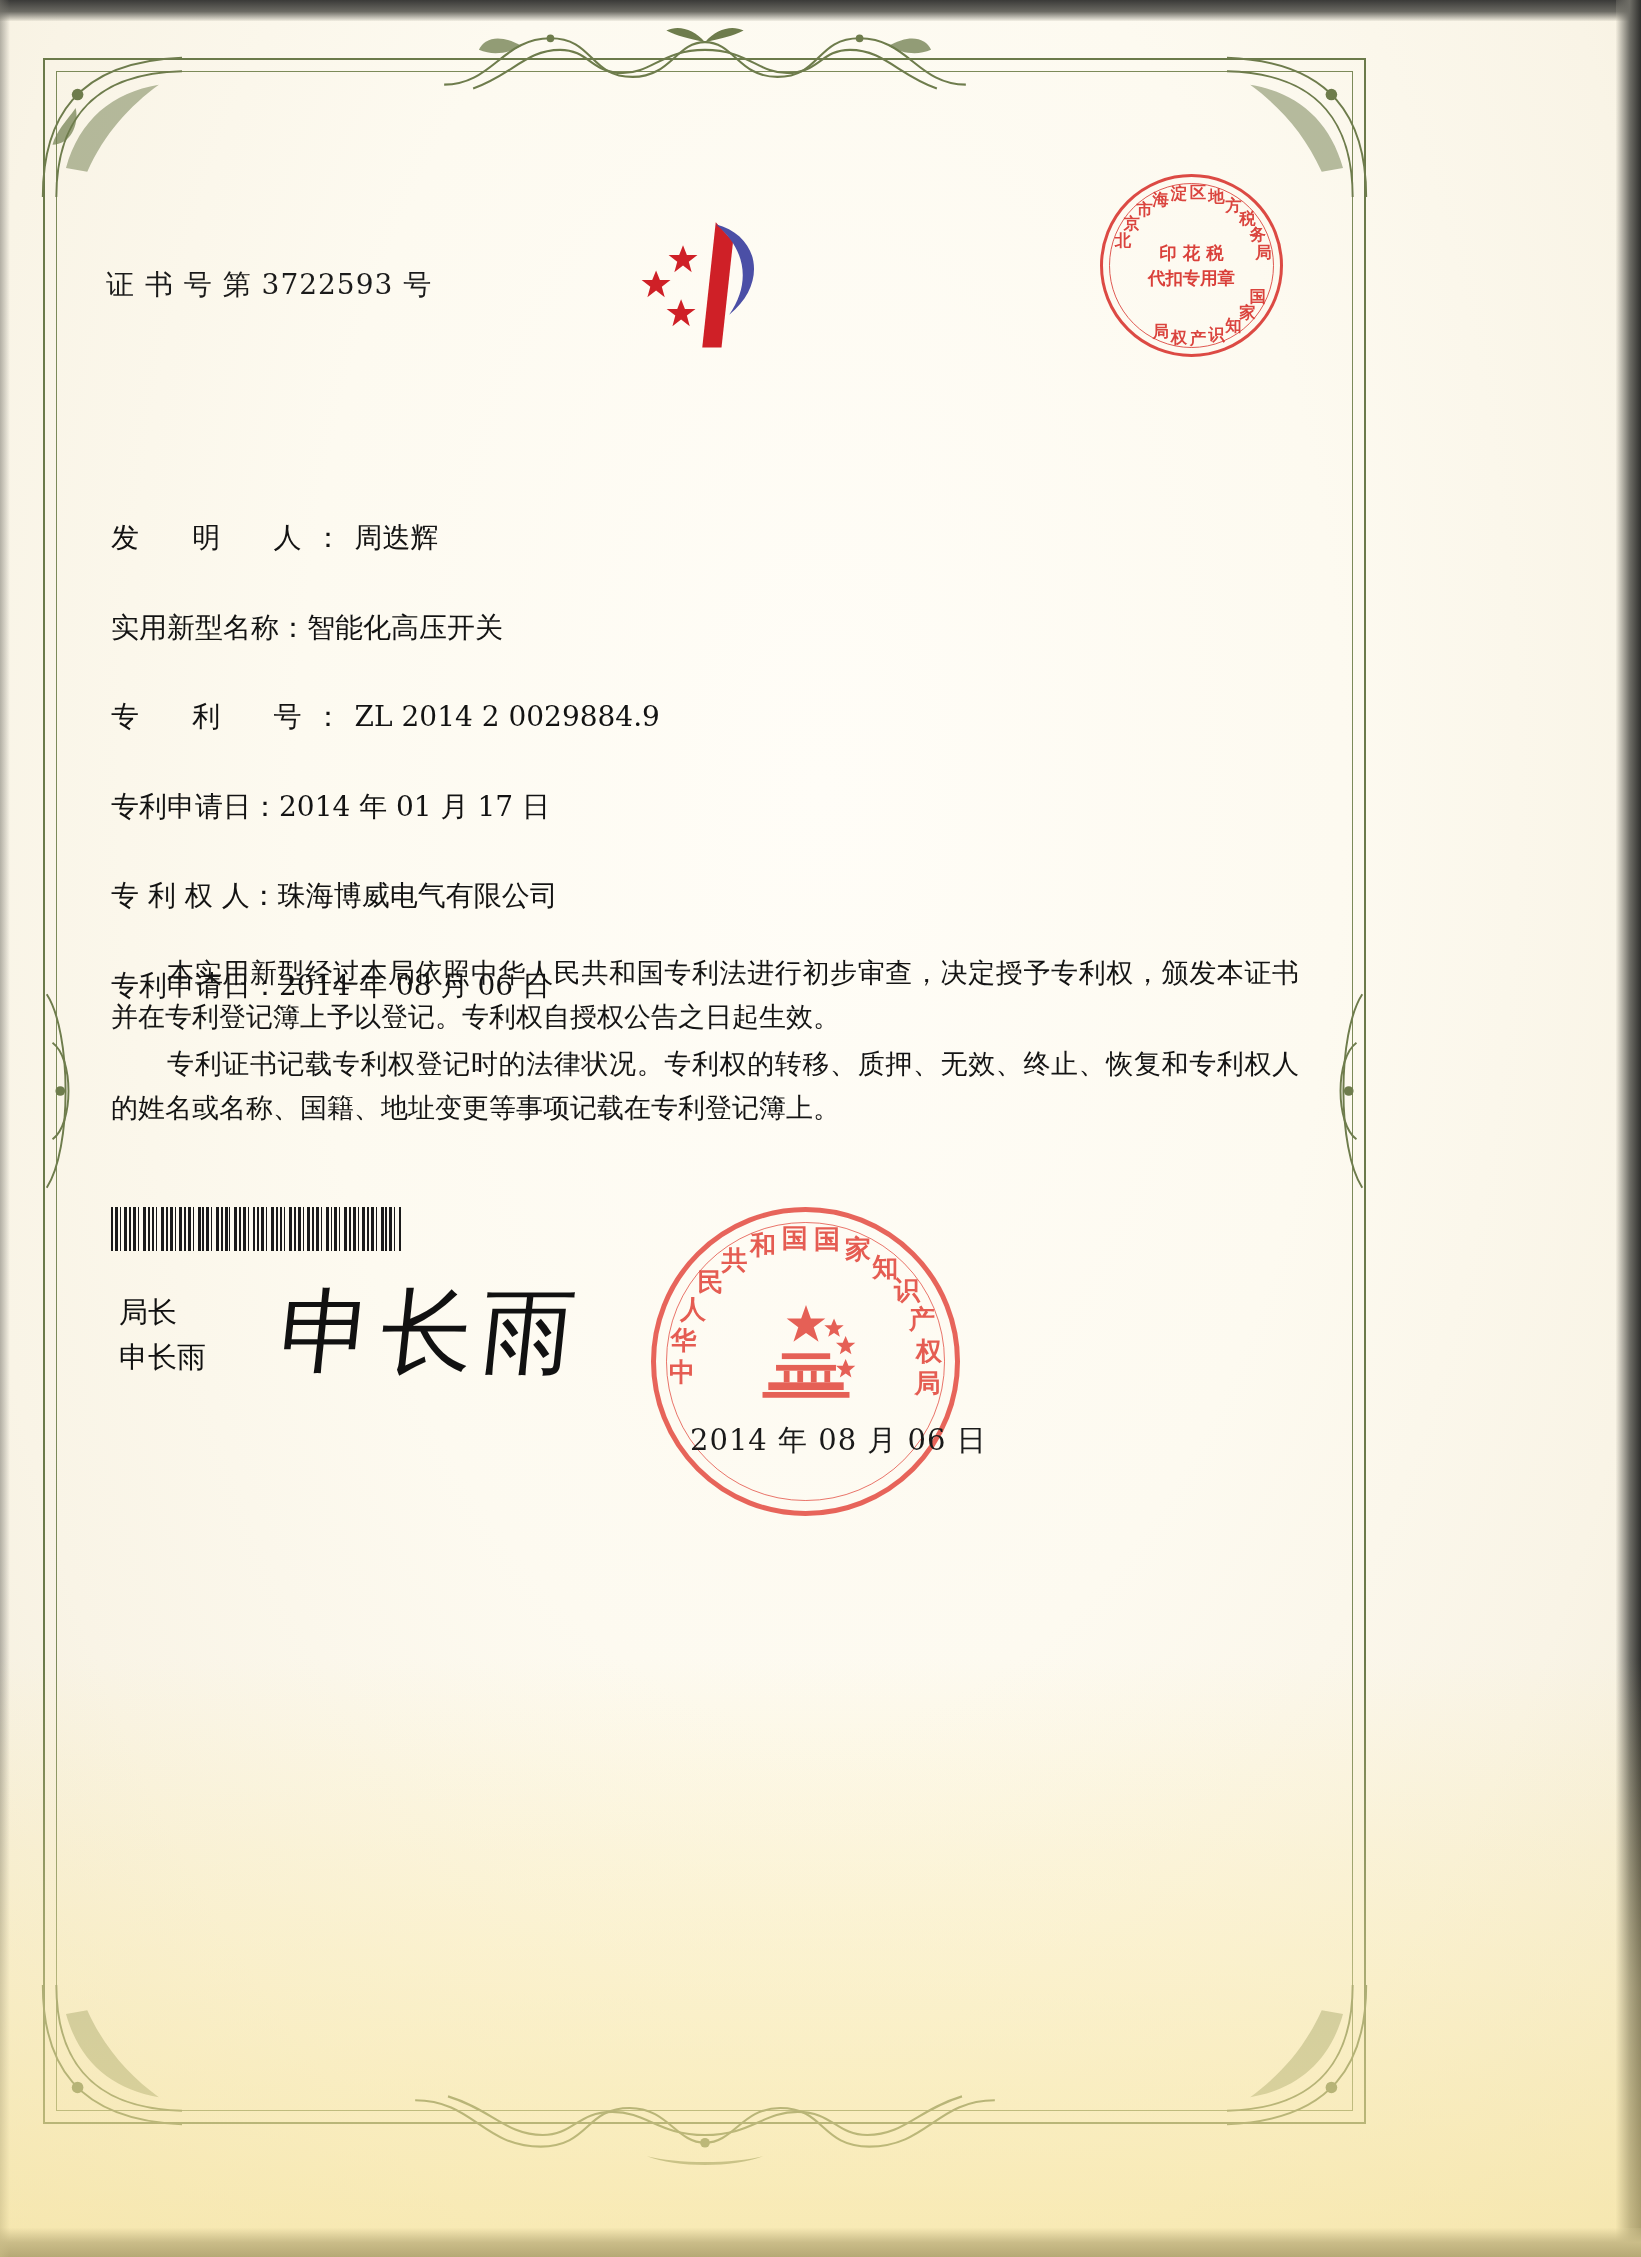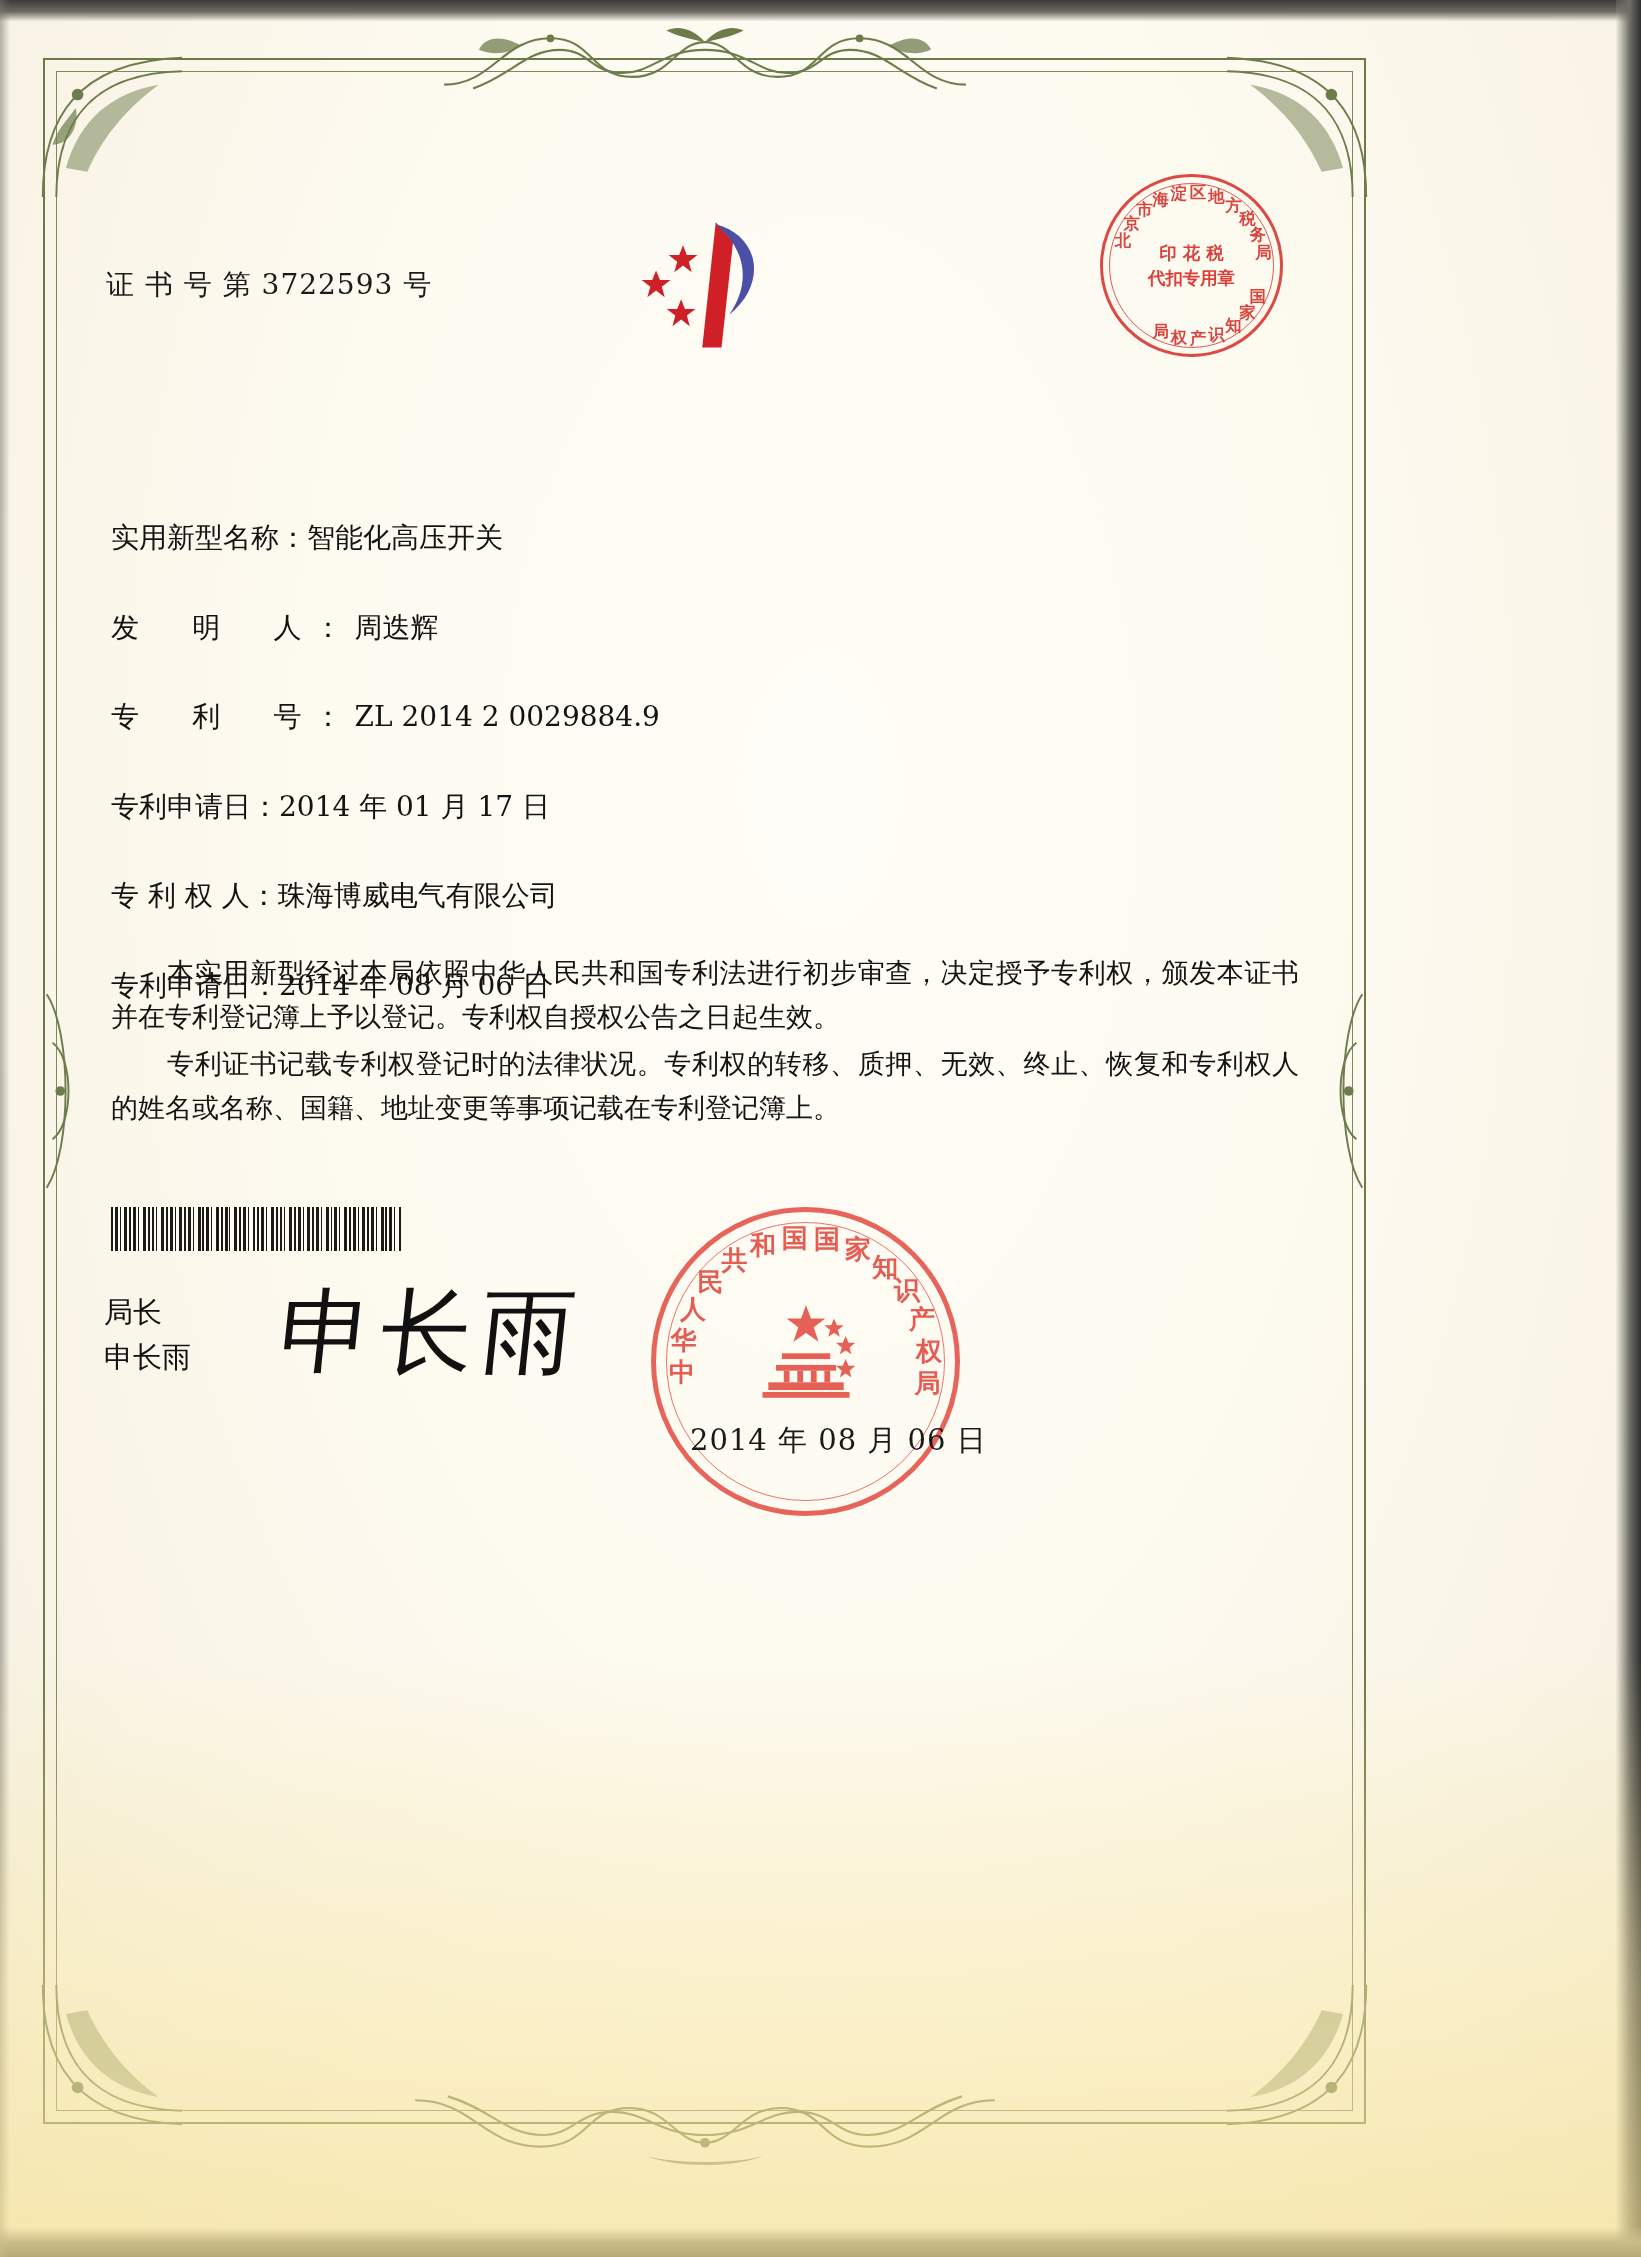--- a/index.html
+++ b/index.html
@@ -234,21 +234,21 @@
       #1a1a1a 8.7px, #1a1a1a 9.7px,
       #fdfaf0 9.7px, #fdfaf0 13.5px,
       #1a1a1a 13.5px, #1a1a1a 16.4px,
       #fdfaf0 16.4px, #fdfaf0 18.3px
     );
   }
 
   
   .sign-label {
     position: absolute;
-    left: 32px;
+    left: 47px;
     top: 1203px;
     font-size: 29px;
     line-height: 1.55;
     color: #111;
   }
   .signature {
     position: absolute;
     left: 208px;
     top: 1183px;
     font-size: 93px;
@@ -440,25 +440,25 @@
       <div class="arc-char" style="transform:translate(-50%,-50%) rotate(130deg) translateY(-73px) rotate(-130deg)">家</div>
       <div class="arc-char" style="transform:translate(-50%,-50%) rotate(145deg) translateY(-73px) rotate(-145deg)">知</div>
       <div class="arc-char" style="transform:translate(-50%,-50%) rotate(160deg) translateY(-73px) rotate(-160deg)">识</div>
       <div class="arc-char" style="transform:translate(-50%,-50%) rotate(175deg) translateY(-73px) rotate(-175deg)">产</div>
       <div class="arc-char" style="transform:translate(-50%,-50%) rotate(190deg) translateY(-73px) rotate(-190deg)">权</div>
       <div class="arc-char" style="transform:translate(-50%,-50%) rotate(205deg) translateY(-73px) rotate(-205deg)">局</div>
     </div>
 
 
     <div class="fields">
+      <div class="field sp">
+        <span class="lbl">发　明　人：</span><span class="val">周迭辉</span>
+      </div>
       <div class="field">
         <span class="lbl">实用新型名称：</span><span class="val">智能化高压开关</span>
-      </div>
-      <div class="field sp">
-        <span class="lbl">发　明　人：</span><span class="val">周迭辉</span>
       </div>
       <div class="field sp">
         <span class="lbl">专　利　号：</span><span class="val">ZL 2014 2 0029884.9</span>
       </div>
       <div class="field">
         <span class="lbl">专利申请日：</span><span class="val">2014 年 01 月 17 日</span>
       </div>
       <div class="field">
         <span class="lbl">专 利 权 人：</span><span class="val">珠海博威电气有限公司</span>
       </div>

